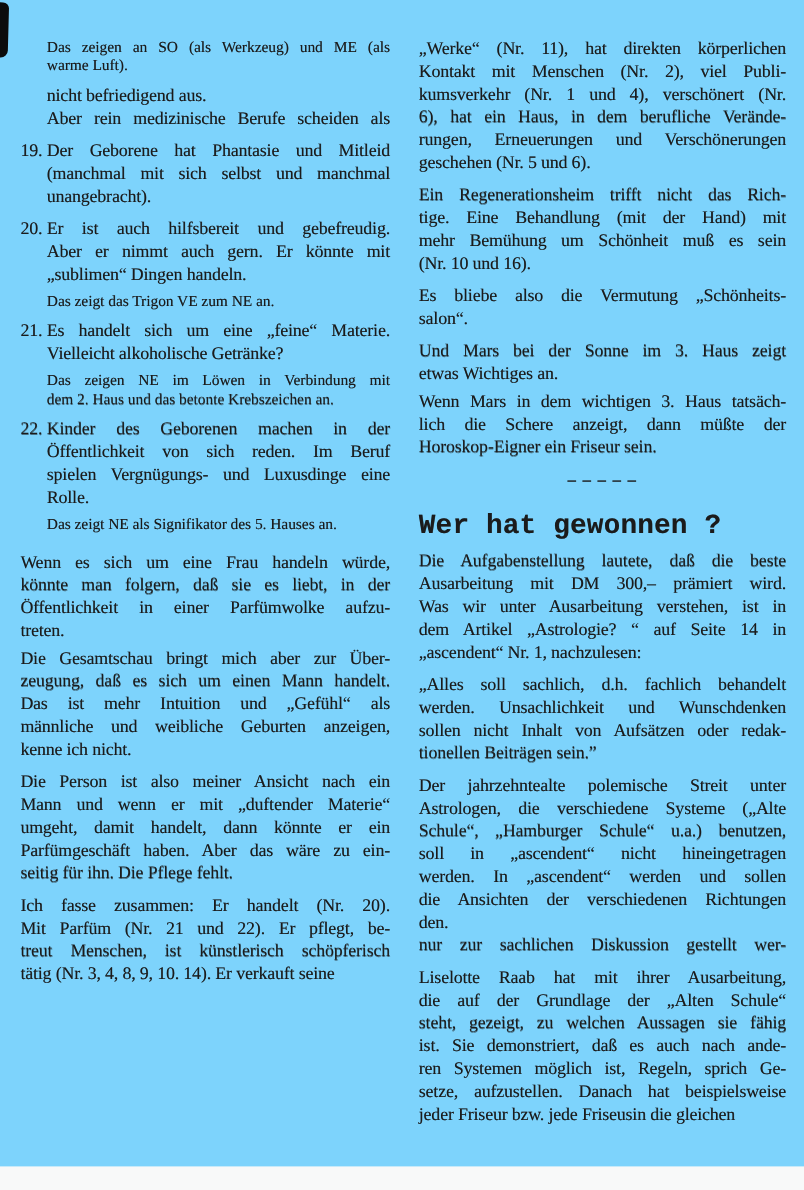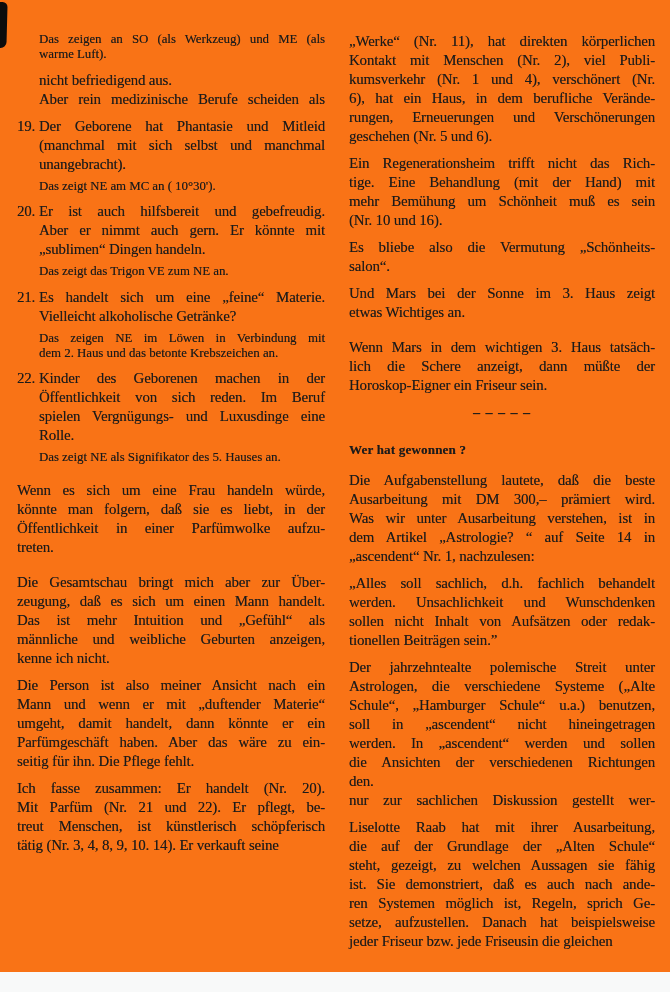--- a/index.html
+++ b/index.html
@@ -1,53 +1,53 @@
 <!DOCTYPE html>
 <html><head>
 <meta charset="utf-8">
 <title>Scanned Document Page</title>
 <style>
   html,body { margin:0; padding:0; background:#ffffff; }
   .page {
     position:relative;
     width:670px; height:992px;
-    background:#f97316;
+    background:#7dd3fc;
     overflow:hidden;
     font-family:"Liberation Serif", serif;
     color:#1b1b1b;
     text-shadow:0.2px 0.2px 0.3px rgba(25,25,25,0.55);
   }
   .col { position:absolute; top:32px; }
   .col-left  { left:17px;  width:308px; }
   .col-right { left:349px; width:306px; }
 
   .blk { margin-top:8px; }
   .blk:first-child { margin-top:0; }
   .blk-para, .blk-item { font-size:14.8px; line-height:19px; letter-spacing:-0.1px; }
   .blk-note { font-size:12.8px; line-height:15.4px; margin-top:5px; margin-left:22px; }
   .indent { margin-left:22px; }
-  .attached { margin-top:16px; }
+  .attached { margin-top:4px; }
   .section-break { margin-top:15px; }
 
   .blk-item { position:relative; padding-left:22px;font-family:Liberation Serif, serif; }
   .blk-item .num { position:absolute; left:0; top:0; }
 
   .ln { text-align:justify; text-align-last:justify; white-space:nowrap; }
   .ln.last { text-align-last:left; white-space:normal; }
 
   .blk-separator {
     margin-top:13px; margin-bottom:20px;
     height:10px; line-height:10px;
     text-align:center; font-size:14px; letter-spacing:1px;
     font-weight:bold;
   }
   .blk-heading {
     margin-top:0; margin-bottom:9px;
-    font-family:Liberation Serif, serif;
-    font-weight:bold; font-size:13px; letter-spacing:0.2px;
+    font-family:Liberation Mono, monospace;
+    font-weight:bold; font-size:23px; letter-spacing:0.2px;
     line-height:24px;
   }
 
   .corner-mark {
     position:absolute; left:-1px; top:2px;
     width:8px; height:46px;
     background:#0c0c0c;
     border-radius:0 5px 6px 2px;
     transform:rotate(1.5deg);
   }
@@ -69,23 +69,20 @@
       </div>
       <div class="blk blk-para indent">
         <div class="ln last">nicht befriedigend aus.</div>
         <div class="ln">Aber rein medizinische Berufe scheiden als</div>
       </div>
       <div class="blk blk-item">
         <span class="num">19.</span>
         <div class="ln">Der Geborene hat Phantasie und Mitleid</div>
         <div class="ln">(manchmal mit sich selbst und manchmal</div>
         <div class="ln last">unangebracht).</div>
-      </div>
-      <div class="blk blk-note">
-        <div class="ln last">Das zeigt NE am MC an ( 10°30').</div>
       </div>
       <div class="blk blk-item">
         <span class="num">20.</span>
         <div class="ln">Er ist auch hilfsbereit und gebefreudig.</div>
         <div class="ln">Aber er nimmt auch gern. Er könnte mit</div>
         <div class="ln last">„sublimen“ Dingen handeln.</div>
       </div>
       <div class="blk blk-note">
         <div class="ln last">Das zeigt das Trigon VE zum NE an.</div>
       </div>

